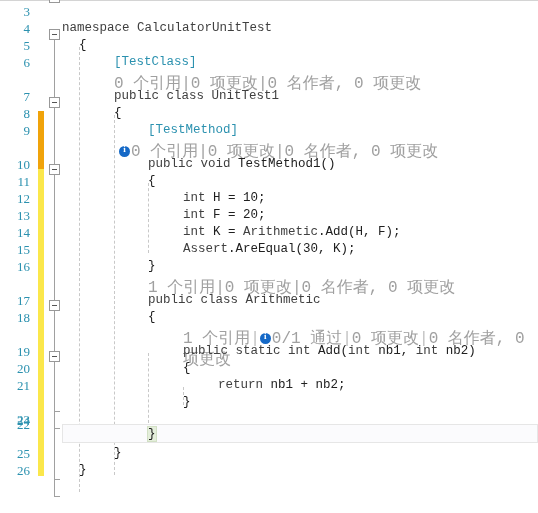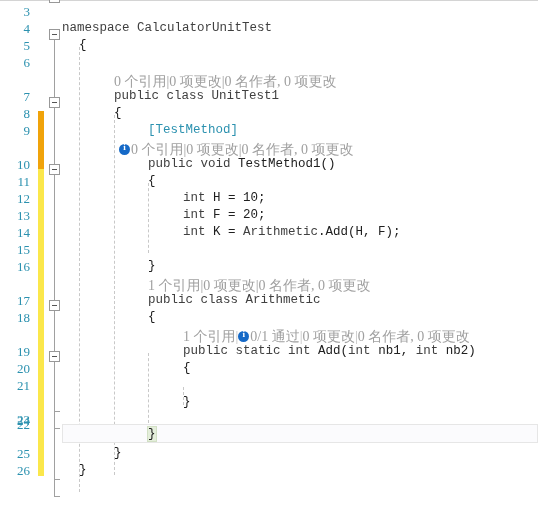--- a/index.html
+++ b/index.html
@@ -88,22 +88,22 @@
   .kw   { color: #404040; }
   .typ  { color: #404040; }
   .attr { color: #2b91af; }
   .br   { color: #202020; }
 
   
   .lenstext {
     position: absolute;
     top: 0;
     color: #a0a0a0;
-    font-size: 14px;
-    font-family: Liberation Serif, serif;
+    font-size: 16px;
+    font-family: Liberation Mono, monospace;
   }
   .lenstext .sep { color: #bfbfbf; }
   .badge {
     display: inline-block;
     width: 11px; height: 11px;
     border-radius: 50%;
     background: #1569c7;
     position: relative;
     top: 1px;
     margin-right: 1px;
@@ -199,20 +199,21 @@
   <div class="lnum" style="top:411px;">23</div>
   <div class="lnum" style="top:412px;text-align:right;">24</div>
   <div class="lnum" style="top:445px;">25</div>
   <div class="lnum" style="top:462px;">26</div>
   <div class="lnum" style="top:479px;"></div>
 
   <div class="code" style="left:62px; top:20px;"><span class="kw">namespace</span> <span class="typ">CalculatorUnitTest</span></div>
 
   <div class="code" style="left:79px; top:37px;"><span class="br">{</span></div>
 
+  <div class="code" style="left:114px; top:54px;"><span class="attr">[TestClass]</span></div>
 
   <div class="lenstext" style="left:114px; top:72px;"><span>0 个引用|0 项更改|0 名作者, 0 项更改</span></div>
 
   <div class="code" style="left:114px; top:88px;"><span class="kw">public</span> <span class="kw">class</span> <span class="typ">UnitTest1</span></div>
 
   <div class="code" style="left:114px; top:105px;"><span class="br">{</span></div>
 
   <div class="code" style="left:148px; top:122px;"><span class="attr">[TestMethod]</span></div>
 
   <div class="lenstext" style="left:119px; top:140px;"><span class="badge"></span><span>0 个引用|0 项更改|0 名作者, 0 项更改</span></div>
@@ -220,35 +221,37 @@
   <div class="code" style="left:148px; top:156px;"><span class="kw">public</span> <span class="kw">void</span> <span>TestMethod1()</span></div>
 
   <div class="code" style="left:148px; top:173px;"><span class="br">{</span></div>
 
   <div class="code" style="left:183px; top:190px;"><span class="kw">int</span> <span>H = 10;</span></div>
 
   <div class="code" style="left:183px; top:207px;"><span class="kw">int</span> <span>F = 20;</span></div>
 
   <div class="code" style="left:183px; top:224px;"><span class="kw">int</span> <span>K = </span><span class="typ">Arithmetic</span><span>.Add(H, F);</span></div>
 
+  <div class="code" style="left:183px; top:241px;"><span class="typ">Assert</span><span>.AreEqual(30, K);</span></div>
 
   <div class="code" style="left:148px; top:258px;"><span class="br">}</span></div>
 
   <div class="lenstext" style="left:148px; top:276px;"><span>1 个引用|0 项更改|0 名作者, 0 项更改</span></div>
 
   <div class="code" style="left:148px; top:292px;"><span class="kw">public</span> <span class="kw">class</span> <span class="typ">Arithmetic</span></div>
 
   <div class="code" style="left:148px; top:309px;"><span class="br">{</span></div>
 
   <div class="lenstext" style="left:183px; top:327px;"><span>1 个引用</span><span class="sep">|</span><span class="badge"></span><span>0/1 通过</span><span class="sep">|</span><span>0 项更改</span><span class="sep">|</span><span>0 名作者, 0 项更改</span></div>
 
   <div class="code" style="left:183px; top:343px;"><span class="kw">public</span> <span class="kw">static</span> <span class="kw">int</span> <span>Add(</span><span class="kw">int</span> <span>nb1, </span><span class="kw">int</span> <span>nb2)</span></div>
 
   <div class="code" style="left:183px; top:360px;"><span class="br">{</span></div>
 
+  <div class="code" style="left:218px; top:377px;"><span class="kw">return</span> <span>nb1 + nb2;</span></div>
 
   <div class="code" style="left:183px; top:394px;"><span class="br">}</span></div>
 
   <div class="code" style="left:148px; top:426px;"><span class="br bracematch">}</span></div>
 
   <div class="code" style="left:114px; top:445px;"><span class="br">}</span></div>
 
   <div class="code" style="left:79px; top:462px;"><span class="br">}</span></div>
 
 </div>

